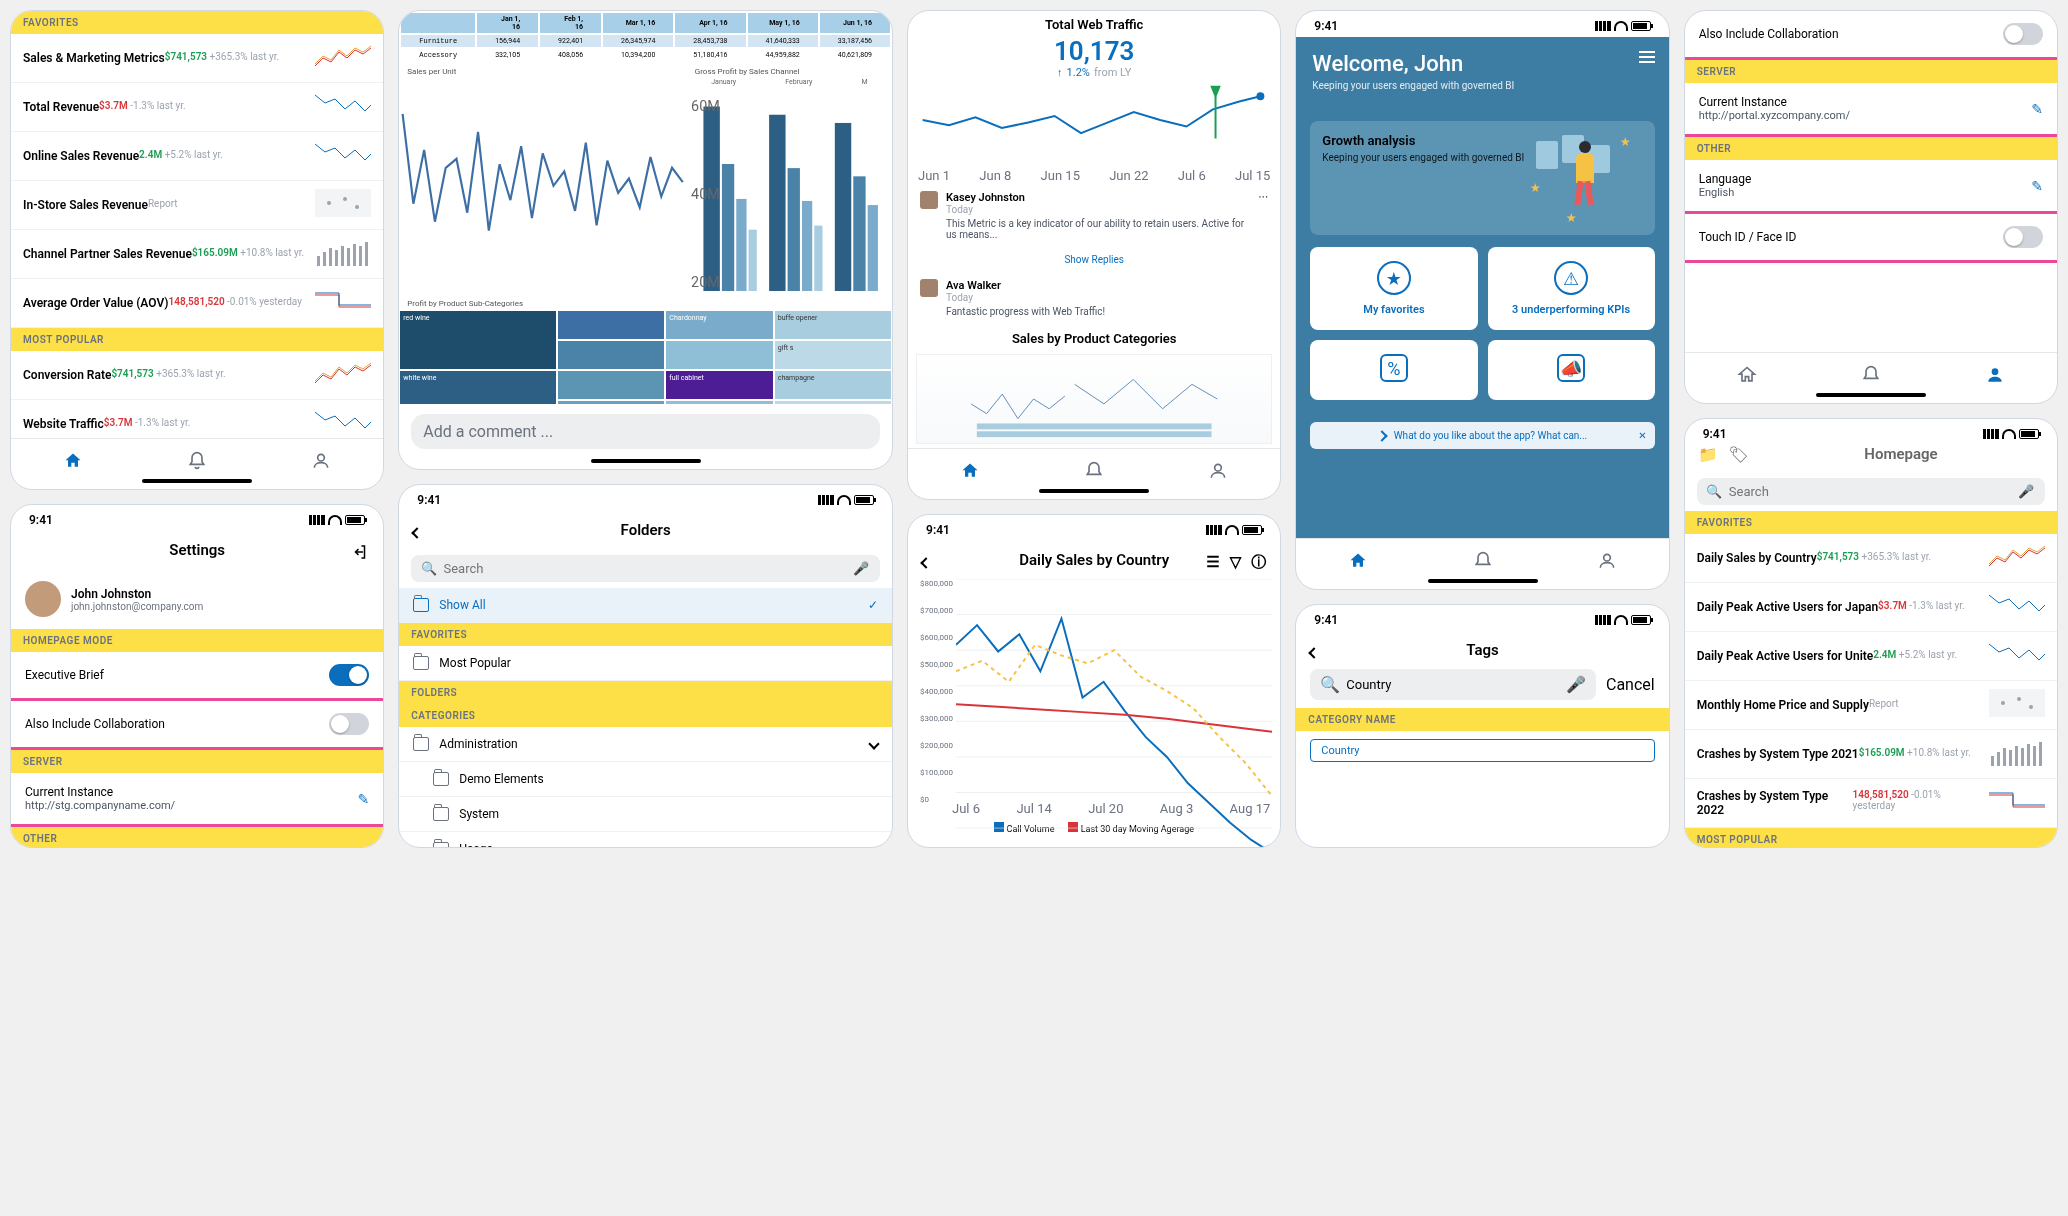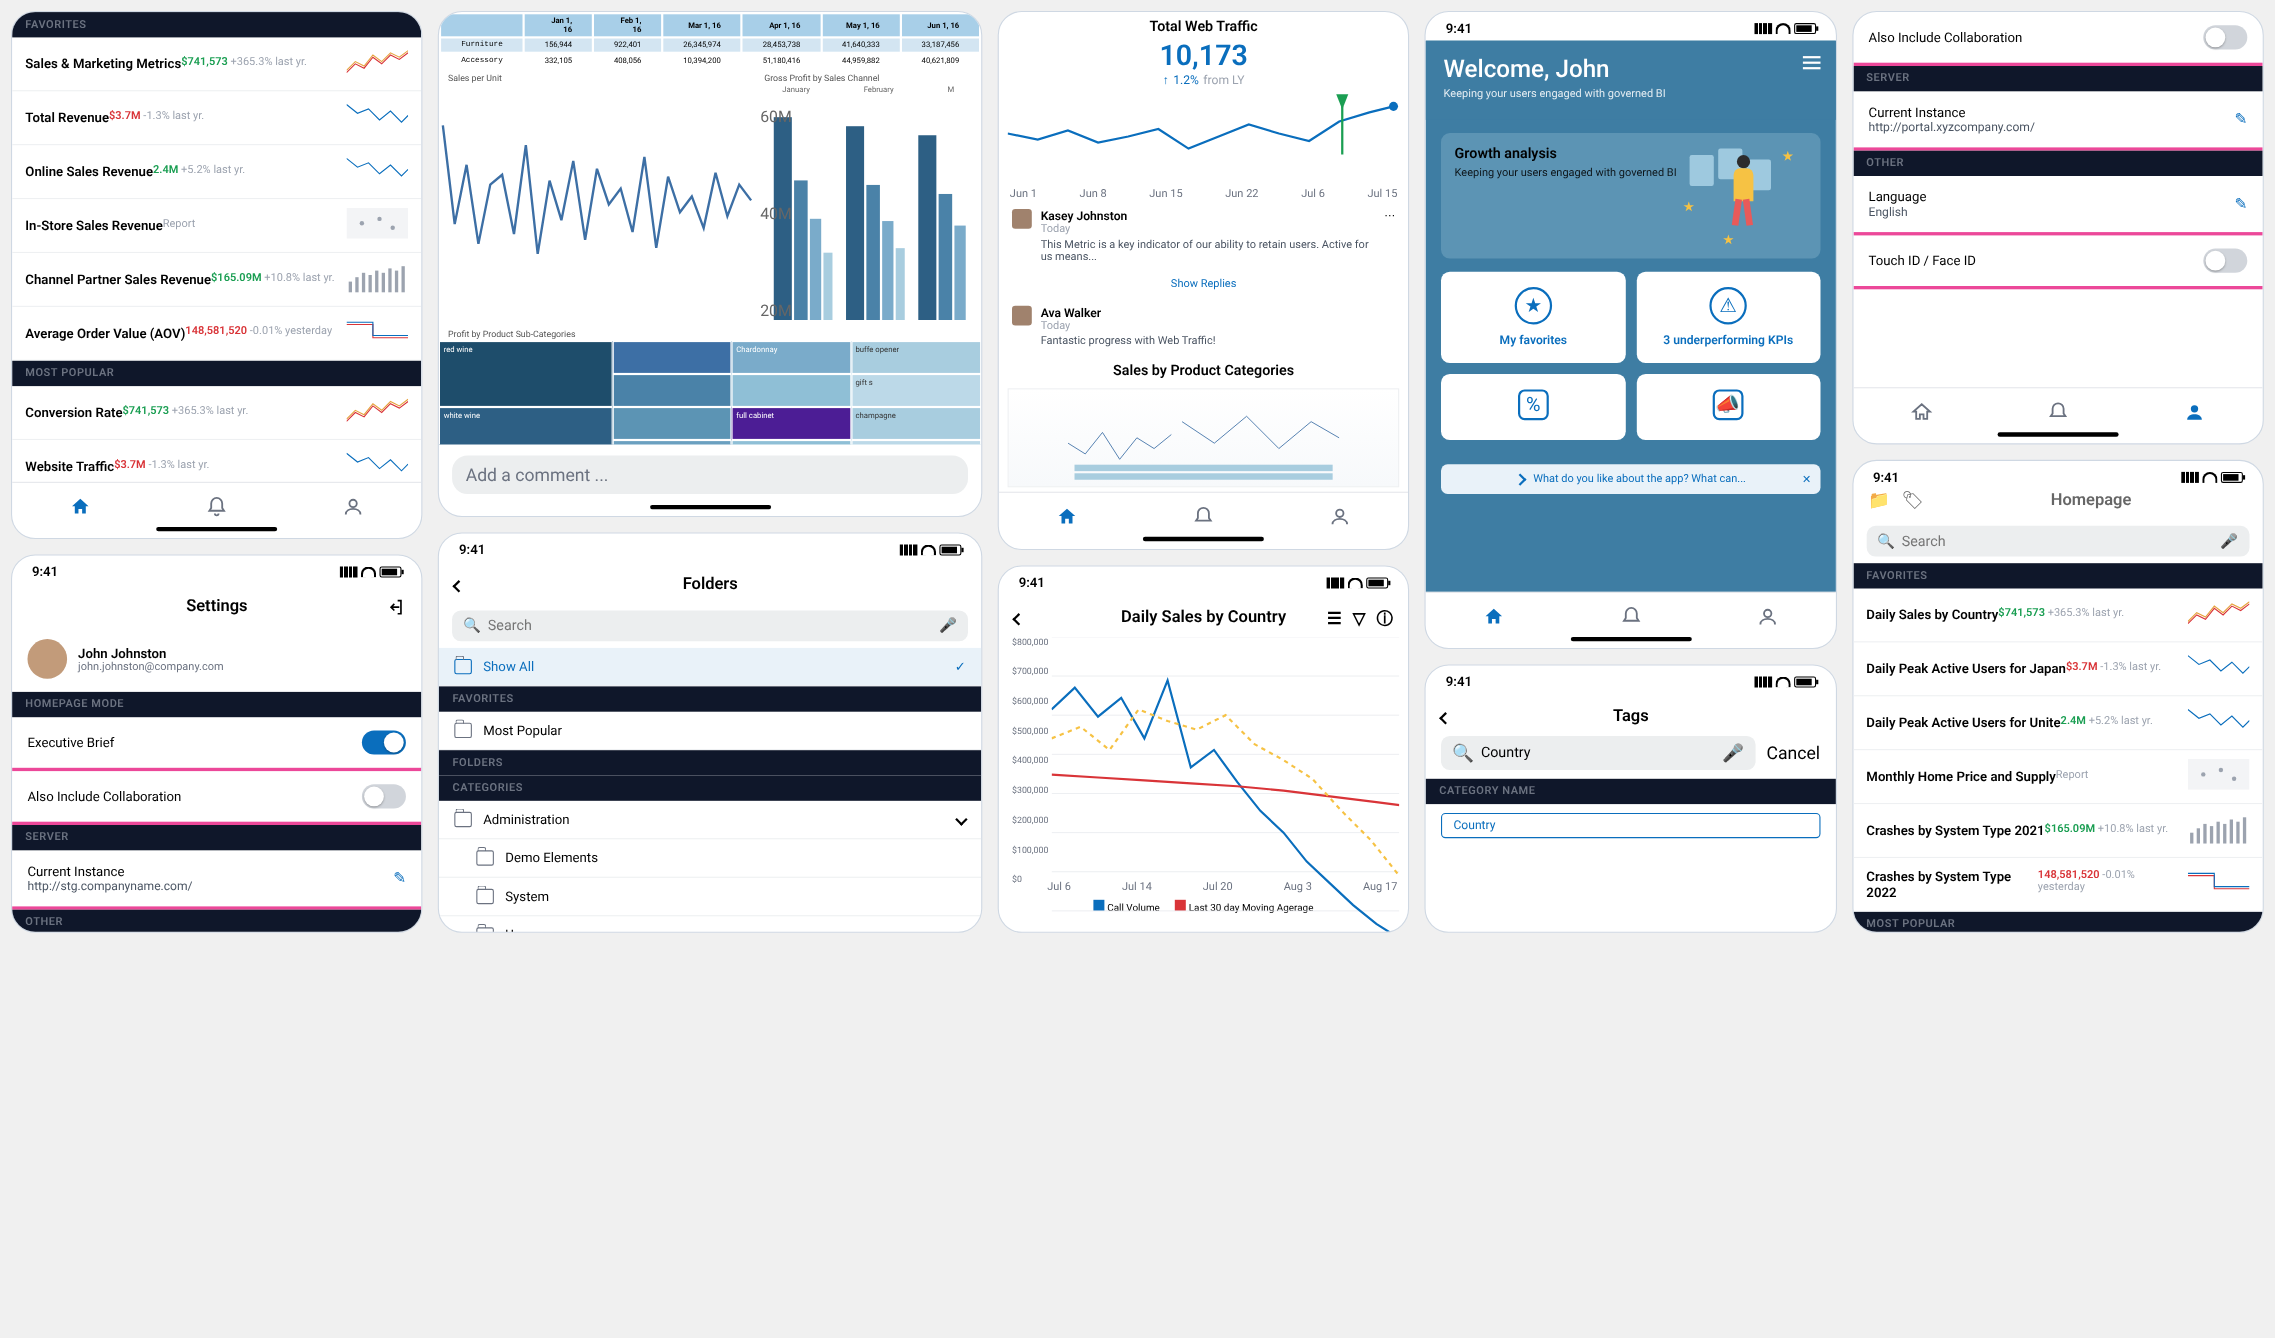--- a/index.html
+++ b/index.html
@@ -7,21 +7,21 @@
 .grid { display:grid; grid-template-columns:repeat(5,1fr); gap:14px; }
 .phone { background:#fff; border:1px solid #cfd8e3; border-radius:22px; overflow:hidden; display:flex; flex-direction:column; position:relative; }
 .phone.mid { height:580px; }
 .status-bar { display:flex; justify-content:space-between; align-items:center; padding:8px 18px 4px; font-size:12px; font-weight:600; }
 .status-icons { display:flex; gap:3px; align-items:center; }
 .sig { width:16px; height:10px; background:linear-gradient(to right,#000 0 20%,transparent 20% 25%,#000 25% 45%,transparent 45% 50%,#000 50% 70%,transparent 70% 75%,#000 75% 100%); }
 .wifi { width:14px; height:10px; border-radius:10px 10px 0 0; border:2px solid #000; border-bottom:none; }
 .batt { width:20px; height:10px; border:1px solid #000; border-radius:2px; position:relative; }
 .batt::after { content:''; position:absolute; right:-3px; top:2px; width:2px; height:4px; background:#000; }
 .batt::before { content:''; position:absolute; left:1px; top:1px; width:14px; height:6px; background:#000; }
-.section-hdr { background:#0f172a; color:#6b7280; font-size:10px; font-weight:600; letter-spacing:.5px; padding:6px 12px; }
+.section-hdr { background:#fde047; color:#6b7280; font-size:10px; font-weight:600; letter-spacing:.5px; padding:6px 12px; }
 .scroll { flex:1; overflow:hidden; }
 .row { padding:8px 12px; border-bottom:1px solid #eef0f2; display:flex; justify-content:space-between; align-items:center; gap:8px; }
 .row-v { display:flex; flex-direction:row; flex:1; min-width:0; }
 .row-title { font-size:12px; font-weight:600; color:#000; }
 .row-meta { font-size:10px; }
 .row-meta .green { color:#1a9e52; font-weight:600; }
 .row-meta .red { color:#d93438; font-weight:600; }
 .row-meta .grey { color:#9ca3af; }
 .tabbar { display:flex; justify-content:space-around; align-items:center; padding:12px 0 8px; border-top:1px solid #e5e7eb; }
 .tabbar .ico { width:20px; height:20px; display:flex; align-items:center; justify-content:center; }
@@ -61,21 +61,21 @@
 .fold-ico { width:16px; height:14px; border:1.5px solid #6b7280; border-radius:2px; position:relative; }
 .fold-ico::before { content:''; position:absolute; width:6px; height:3px; border:1.5px solid #6b7280; border-bottom:none; top:-4px; left:0; border-radius:2px 2px 0 0; }
 .fold-row.active { background:#e9f2f9; color:#0a6ebd; }
 .fold-row.sub { padding-left:34px; }
 
 
 .traffic-hdr { text-align:center; padding:6px 0 4px; font-size:13px; font-weight:600; }
 .big-num { text-align:center; font-size:26px; font-weight:600; color:#0a6ebd; }
 .change { text-align:center; font-size:11px; color:#0a6ebd; display:flex; justify-content:center; align-items:center; gap:4px; }
 .change .grey { color:#9ca3af; }
-.xaxis { display:flex; justify-content:space-between; font-size:10px; color:#6b7280; padding:0 10px; margin-top:2px; }
+.xaxis { display:flex; justify-content:space-between; font-size:13px; color:#6b7280; padding:0 10px; margin-top:2px; }
 .comment-item { display:flex; gap:8px; padding:8px 12px; font-size:10px; }
 .comment-item .av { width:18px; height:18px; border-radius:3px; background:#a0826d; flex-shrink:0; }
 .comment-item .body { flex:1; }
 .comment-item .body .nm { font-weight:600; font-size:11px; }
 .comment-item .body .dt { color:#9ca3af; }
 .comment-item .body .txt { margin-top:3px; color:#4b5563; }
 .show-replies { text-align:center; font-size:10px; color:#0a6ebd; padding:6px 0; }
 .mini-dash { height:90px; background:linear-gradient(#fff,#f7f9fb); margin:4px 8px; border:1px solid #eef0f2; }
 
 

